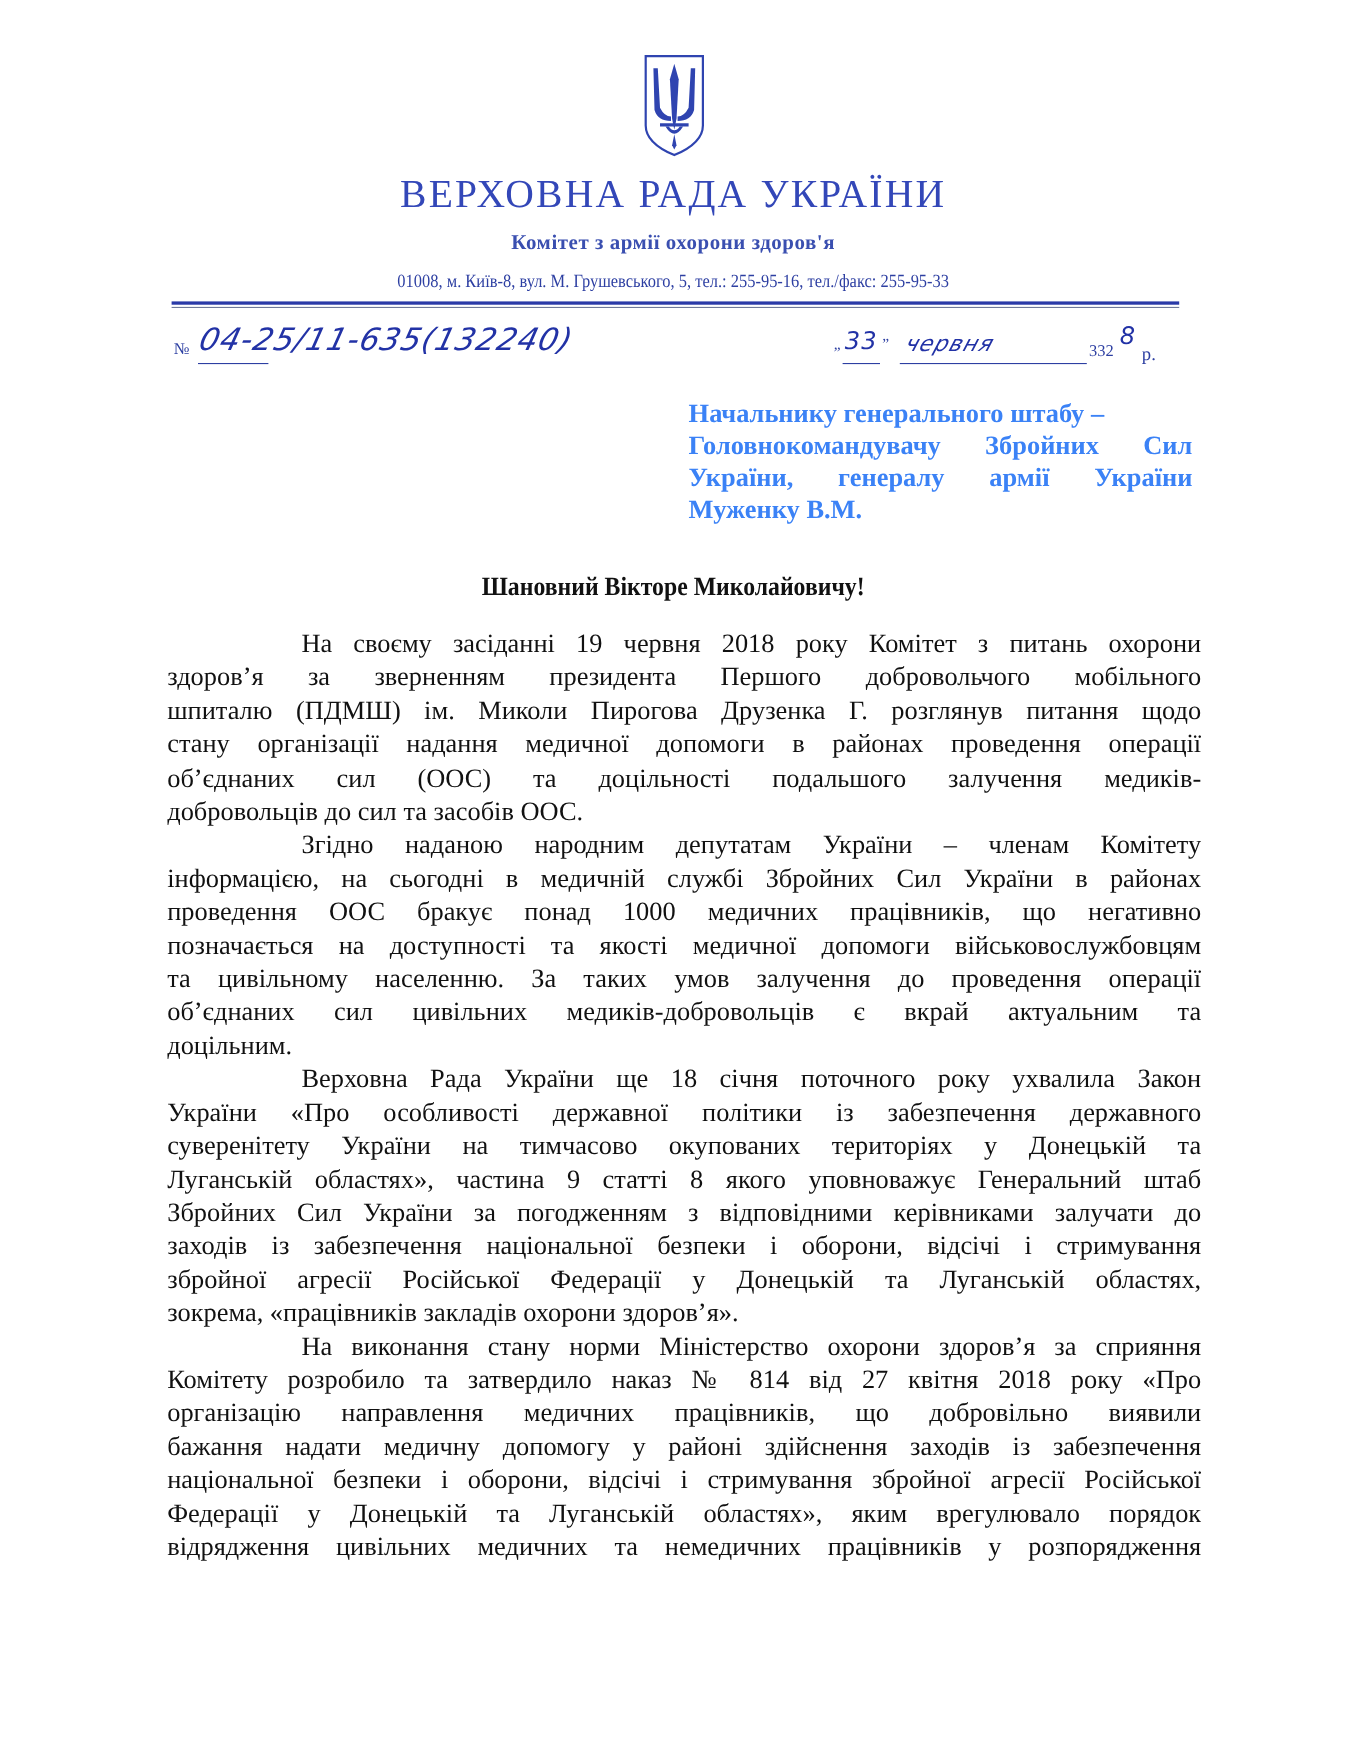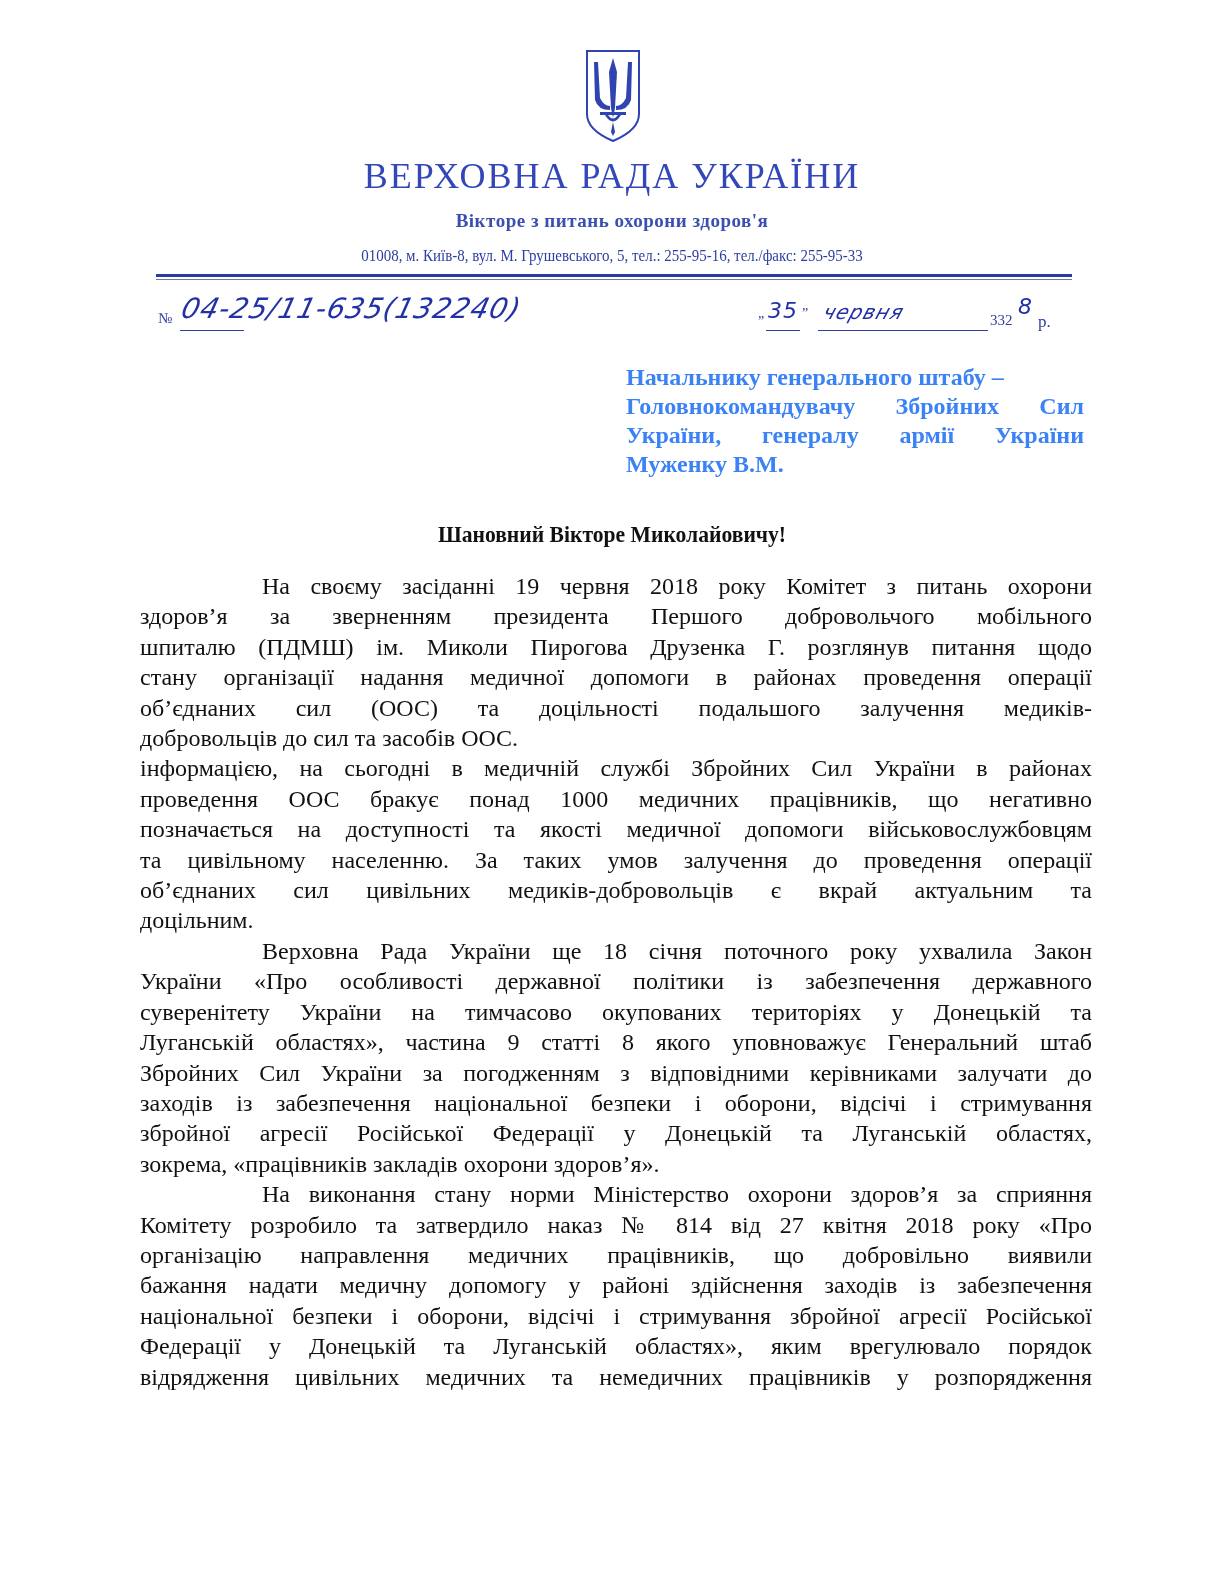--- a/index.html
+++ b/index.html
@@ -192,20 +192,21 @@
     .para {
       margin: 0;
       text-indent: 62px;
     }
     .para .ln {
       display: block;
       text-align: justify;
       text-align-last: justify;
       white-space: nowrap;
       overflow: hidden;
+      margin-left: 12px;
     }
     .para .ln.last {
       text-align-last: left;
     }
     .para .ln.first {
       padding-left: 62px;
     }
     .para { text-indent: 0; }
   </style>
 </head>
@@ -217,33 +218,33 @@
     <path d="M3 3 H55 V66 Q55 82 29 93 Q3 82 3 66 Z" fill="none" stroke="#2f44b0" stroke-width="2"></path>
     <path d="M29 10 L33 24 L31 60 L29 70 L27 60 L25 24 Z" fill="#2f44b0"></path>
     <path d="M10 14 L14 14 L16 50 Q20 58 26 58 L26 62 Q14 62 11 52 Z" fill="#2f44b0"></path>
     <path d="M48 14 L44 14 L42 50 Q38 58 32 58 L32 62 Q44 62 47 52 Z" fill="#2f44b0"></path>
     <path d="M16 64 H42 V67 H16 Z" fill="#2f44b0"></path>
     <path d="M21 67 Q29 80 37 67 L34 67 Q29 74 24 67 Z" fill="#2f44b0"></path>
     <path d="M29 74 L31 84 L29 88 L27 84 Z" fill="#2f44b0"></path>
   </svg>
 
   <div class="org-title">ВЕРХОВНА РАДА УКРАЇНИ</div>
-  <div class="committee">Вікторе з питань охорони здоров'я</div>
+  <div class="committee">Комітет з армії охорони здоров'я</div>
   <div class="address">01008, м. Київ-8, вул. М. Грушевського, 5, тел.: 255-95-16, тел./факс: 255-95-33</div>
   <div class="rule-thick"></div>
   <div class="rule-thin"></div>
 
   <div class="reg-row">
     <span class="num-sign">№</span>
     <span class="num-line"></span>
     <span class="handwriting reg-number">04-25/11-635(132240)</span>
 
     <span class="date-quote-open">„</span>
     <span class="date-day-line"></span>
-    <span class="handwriting date-day">35</span>
+    <span class="handwriting date-day">33</span>
     <span class="date-quote-close">”</span>
     <span class="date-month-line"></span>
     <span class="handwriting date-month">червня</span>
     <span class="date-year">332</span>
     <span class="handwriting date-year-digit">8</span>
     <span class="date-year-suffix">р.</span>
   </div>
 
   <div class="addressee">
     <span>Начальнику генерального штабу –</span>
@@ -257,20 +258,21 @@
   <div class="body-text" id="letter-body" style="left: 140px; width: 952px;">
       <div class="para">
         <span class="ln first" style="padding-left: 122px;">На своєму засіданні 19 червня 2018 року Комітет з питань охорони</span>
         <span class="ln">здоров’я за зверненням президента Першого добровольчого мобільного</span>
         <span class="ln">шпиталю (ПДМШ) ім. Миколи Пирогова Друзенка Г. розглянув питання щодо</span>
         <span class="ln">стану організації надання медичної допомоги в районах проведення операції</span>
         <span class="ln">об’єднаних сил (ООС) та доцільності подальшого залучення медиків-</span>
         <span class="ln last">добровольців до сил та засобів ООС.</span>
       </div>
       <div class="para">
+        <span class="ln first" style="padding-left: 122px;">Згідно наданою народним депутатам України – членам Комітету</span>
         <span class="ln">інформацією, на сьогодні в медичній службі Збройних Сил України в районах</span>
         <span class="ln">проведення ООС бракує понад 1000 медичних працівників, що негативно</span>
         <span class="ln">позначається на доступності та якості медичної допомоги військовослужбовцям</span>
         <span class="ln">та цивільному населенню. За таких умов залучення до проведення операції</span>
         <span class="ln">об’єднаних сил цивільних медиків-добровольців є вкрай актуальним та</span>
         <span class="ln last">доцільним.</span>
       </div>
       <div class="para">
         <span class="ln first" style="padding-left: 122px;">Верховна Рада України ще 18 січня поточного року ухвалила Закон</span>
         <span class="ln">України «Про особливості державної політики із забезпечення державного</span>

